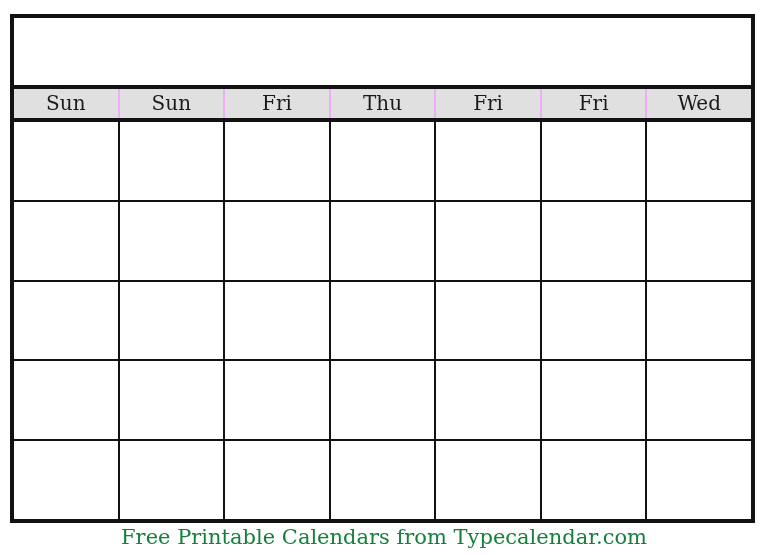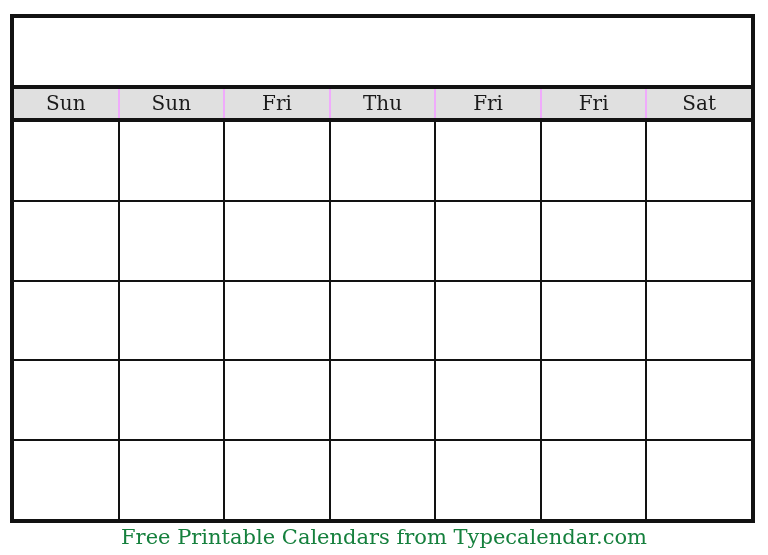--- a/index.html
+++ b/index.html
@@ -78,21 +78,21 @@
 <div class="page">
   <div class="calendar">
     <div class="title-box"></div>
     <div class="day-row" id="day-row">
         <div class="day-cell">Sun</div>
         <div class="day-cell">Sun</div>
         <div class="day-cell">Fri</div>
         <div class="day-cell">Thu</div>
         <div class="day-cell">Fri</div>
         <div class="day-cell">Fri</div>
-        <div class="day-cell">Sat</div>
+        <div class="day-cell">Wed</div>
       </div>
     <div class="grid" id="grid">
         <div class="cell"></div>
         <div class="cell"></div>
         <div class="cell"></div>
         <div class="cell"></div>
         <div class="cell"></div>
         <div class="cell"></div>
         <div class="cell"></div>
         <div class="cell"></div>

